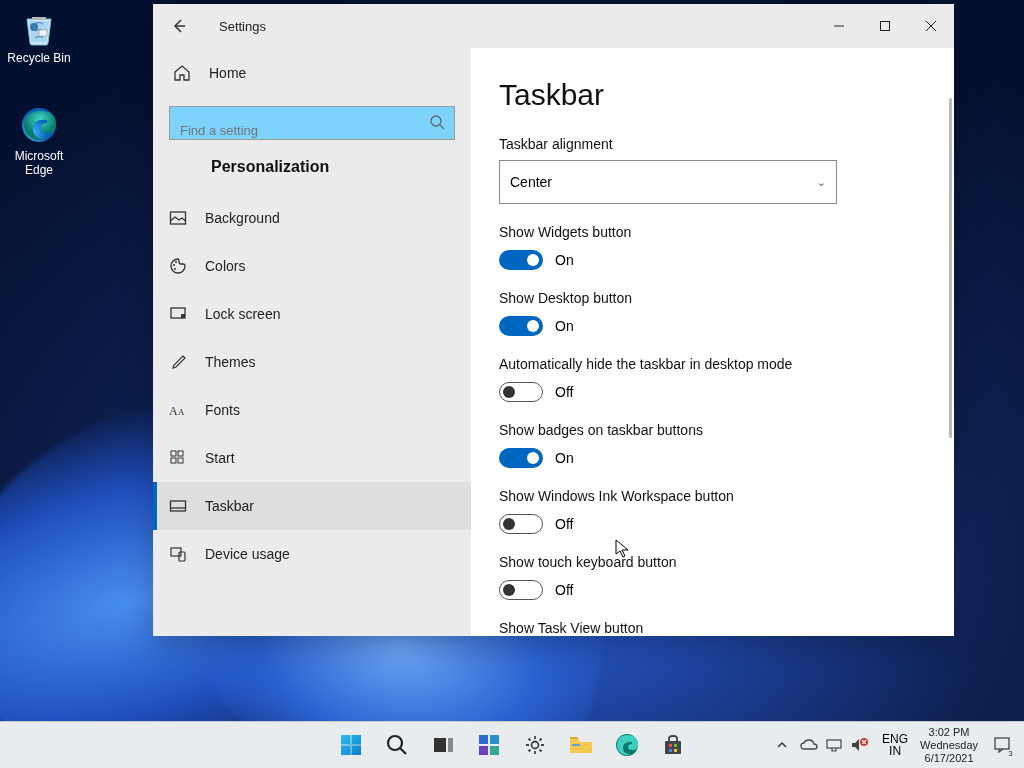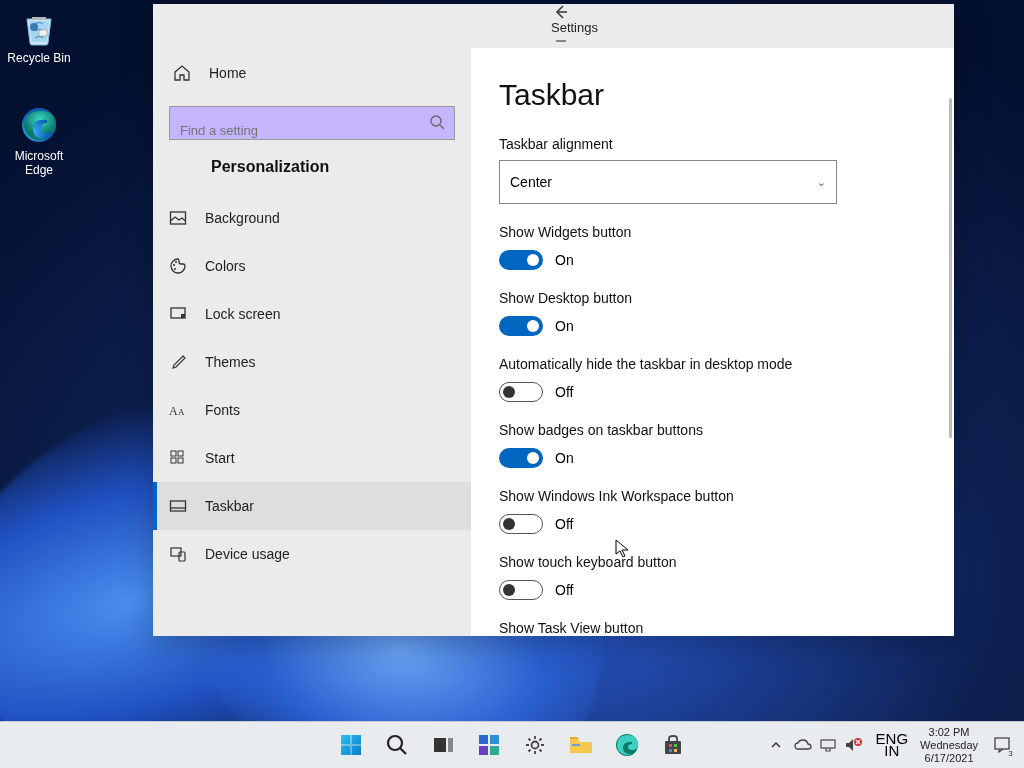--- a/index.html
+++ b/index.html
@@ -20,34 +20,34 @@
 .desktop-icon .d-icon { width:40px; height:40px; margin:0 auto 4px; display:flex; align-items:center; justify-content:center; }
 .di-recycle { left:3px; top:7px; }
 .di-edge { left:3px; top:105px; }
 
 
 .win {
   position:absolute; left:153px; top:4px; width:801px; height:632px;
   background:#fff; display:flex; flex-direction:column;
   box-shadow: 0 8px 30px rgba(0,0,0,0.25);
 }
-.titlebar { height:44px; display:flex; align-items:center; padding-left:14px; background:#ebebeb;flex-direction:column; }
+.titlebar { height:44px; display:flex; align-items:center; padding-left:14px; background:#ebebeb; }
 .tb-back { width:24px; height:24px; display:flex; align-items:center; justify-content:center; cursor:pointer; }
 .tb-title { margin-left:28px; font-size:13px; color:#222; }
 .tb-spacer { flex:1; }
 .tb-btn { width:46px; height:44px; display:flex; align-items:center; justify-content:center; cursor:pointer; }
 
 .winbody { flex:1; display:flex; overflow:hidden; }
 .sidebar { width:318px; background:#ebebeb; display:flex; flex-direction:column; padding-top:4px; }
 .nav-row { height:40px; display:flex; align-items:center; padding-left:20px; gap:18px; font-size:14px; color:#222; cursor:pointer; }
 .nav-home { height:42px; margin-bottom:8px; }
 .nav-icon { width:18px; height:18px; display:flex; align-items:center; justify-content:center; color:#333; }
 
 .searchwrap { margin:4px 16px 12px; }
-.searchbox { width:100%; height:34px; border:1px solid #999; background:#c4b5fd; padding:15px 34px 0 10px; font-size:13px; color:#555; outline:none; }
+.searchbox { width:100%; height:34px; border:1px solid #999; background:#7dd3fc; padding:15px 34px 0 10px; font-size:13px; color:#555; outline:none; }
 .searchwrap { position:relative; }
 .search-ico { position:absolute; right:10px; top:8px; color:#666; }
 
 .section-hdr { padding:6px 16px 18px; font-size:16px; font-weight:600; color:#111;margin-left:42px; }
 
 .nav-item { height:48px; display:flex; align-items:center; padding-left:16px; gap:18px; font-size:14px; color:#222; cursor:pointer; position:relative; }
 .nav-item.sel { background:#dedede; }
 .nav-item.sel::before { content:""; position:absolute; left:0; top:0; bottom:0; width:4px; background:#0067c0; }
 
 .content { flex:1; background:#fff; padding:30px 28px 0 28px; overflow-y:auto; position:relative; }
@@ -71,21 +71,21 @@
 
 .cursor { position:absolute; left:615px; top:539px; pointer-events:none; z-index:50; }
 
 
 .taskbar { position:absolute; left:0; right:0; bottom:0; height:47px; background:#e8ecef; border-top:1px solid #c8c8c8; display:flex; align-items:center; }
 .tb-center { position:absolute; left:50%; transform:translateX(-50%); display:flex; gap:4px; }
 .tb-item { width:42px; height:40px; display:flex; align-items:center; justify-content:center; cursor:pointer; border-radius:4px; }
 
 .systray { position:absolute; right:4px; display:flex; align-items:center; height:100%; gap:0; }
 .tray-icons { display:flex; align-items:center; gap:8px; padding:0 8px; font-size:13px; color:#333; }
-.tray-lang { display:flex; flex-direction:column; align-items:center; font-size:15px; line-height:12px; padding:0 6px; cursor:pointer; }
+.tray-lang { display:flex; flex-direction:column; align-items:center; font-size:12px; line-height:12px; padding:0 6px; cursor:pointer; }
 .tray-clock { display:flex; flex-direction:column; align-items:center; font-size:11px; line-height:13px; padding:0 6px; cursor:pointer; color:#222; }
 .tray-noti { width:36px; height:40px; display:flex; align-items:center; justify-content:center; cursor:pointer; position:relative; }
 .tray-noti .badge { position:absolute; right:4px; bottom:6px; width:11px; height:11px; display:flex; align-items:center; justify-content:center; font-size:8px; color:#333; }
 .tray-chev { cursor:pointer; padding:0 4px; }
 
 svg { display:block; }
 </style>
 </head>
 <body>
 

